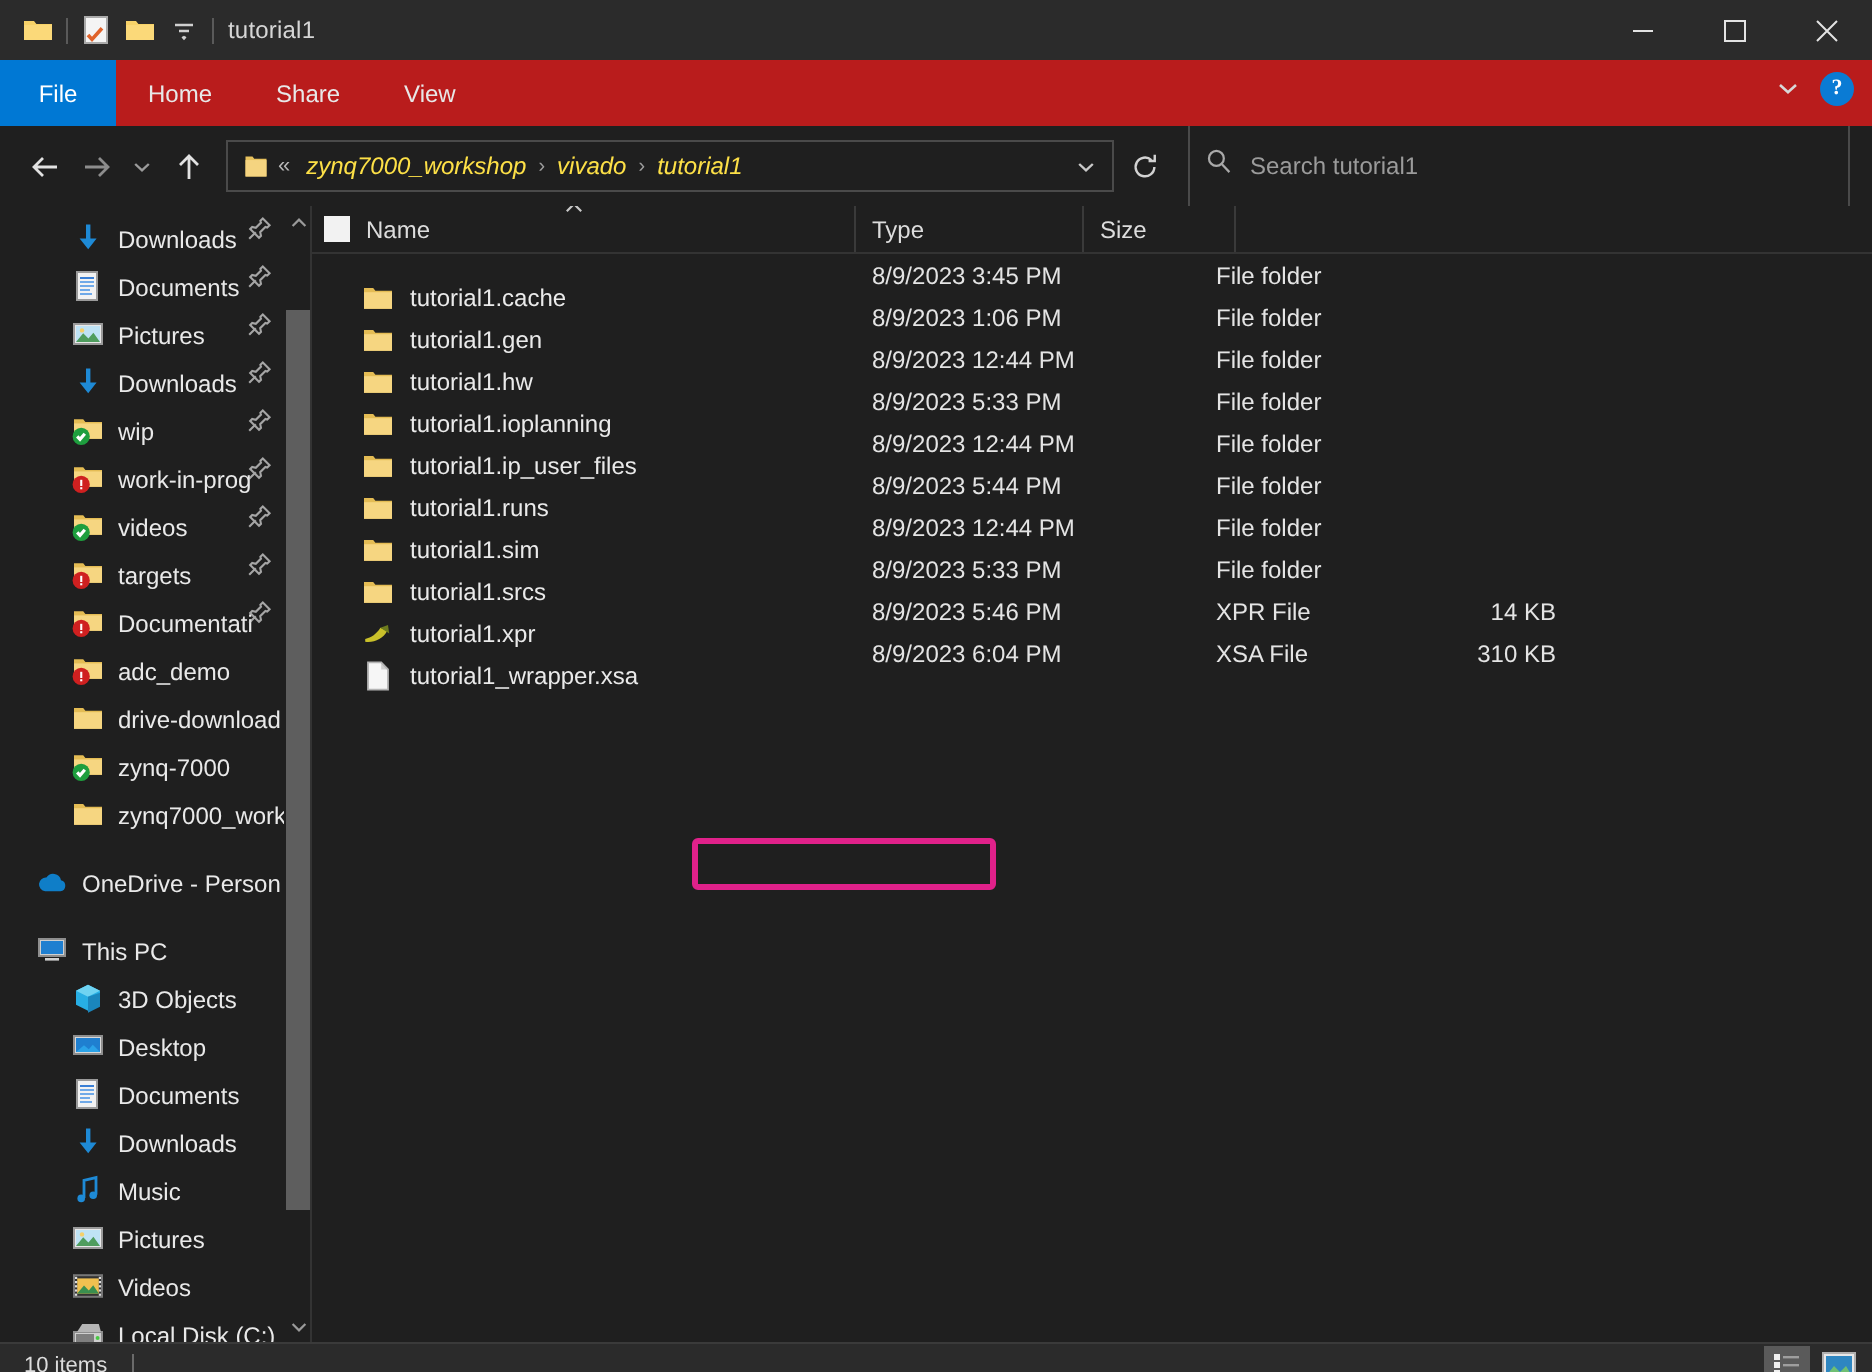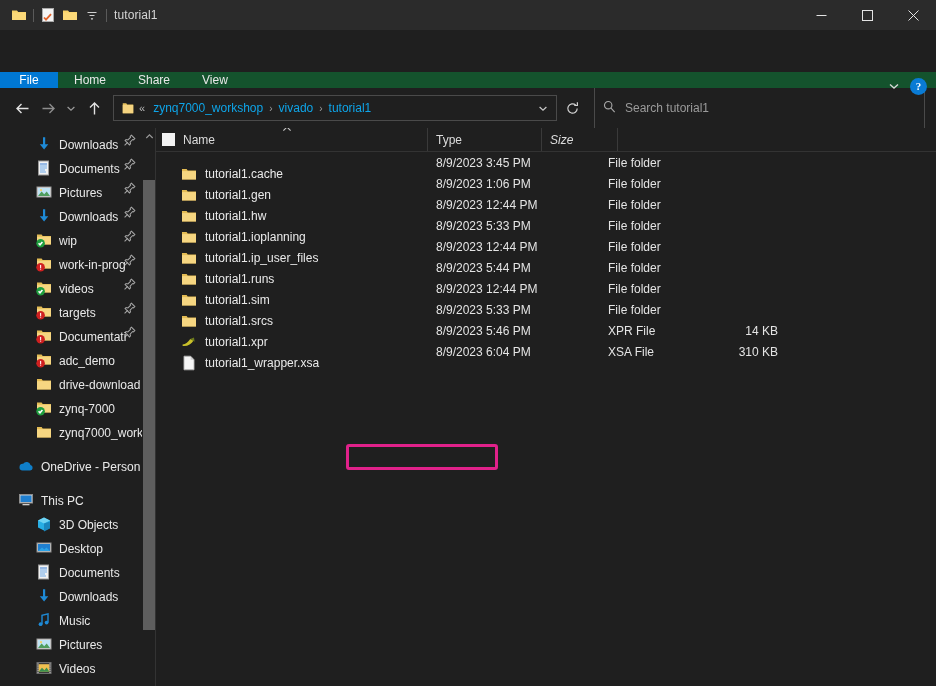--- a/index.html
+++ b/index.html
@@ -34,26 +34,25 @@
     position: absolute; right: 0; top: 0; height: 30px;
     display: flex;
   }
   .wc {
     width: 46px; height: 30px;
     display: flex; align-items: center; justify-content: center;
   }
 
   
   #ribbon {
-    height: 16px;
-    background: #14532d;
+    height: 33px;
+    background: #b91c1c;
     display: flex;
     align-items: stretch;
     position: relative;
-    margin-top: 42px;
   }
   .rtab {
     display: flex; align-items: center; justify-content: center;
     padding: 0 16px;
     font-size: 12px; color: #e8e8e8;
     min-width: 56px;
   }
   .rtab.file {
     background: #0078d4; color: #ffffff;
     min-width: 58px;
@@ -90,21 +89,21 @@
     flex: 0 0 auto;
     width: 444px; height: 26px;
     border: 1px solid #4a4a4a;
     background: #1f1f1f;
     display: flex; align-items: center;
     margin-left: 6px;
     padding: 0 2px 0 5px;
   }
   .addr-folder { width: 18px; display:flex; align-items:center; justify-content:center;}
   .addr-chev-left { color:#b9b9b9; font-size:11px; padding:0 5px 0 2px; }
-  .crumb { font-size: 12px; color: #0ea5e9; padding: 2px 3px; white-space: nowrap; }
+  .crumb { font-size: 12px; color: #fde047; padding: 2px 3px; white-space: nowrap; font-style: italic; }
   .crumb-sep { color: #9e9e9e; font-size: 10px; padding: 0 3px; }
   .addr-right { margin-left:auto; display:flex; align-items:center; }
   .addr-dd { width: 22px; height:24px; display:flex; align-items:center; justify-content:center; color:#c9c9c9;}
   #refreshbtn {
     width: 26px; height: 26px;
     display: flex; align-items: center; justify-content: center;
     color: #d2d2d2; margin-left: 2px;
   }
   #searchbox {
     flex: 1; height: 44px;
@@ -189,21 +188,21 @@
   .col {
     display: flex; align-items: center;
     font-size: 12px; color: #dcdcdc;
     border-right: 1px solid #3a3a3a;
     padding-left: 8px;
     position: relative;
   }
   .col.c-name  { width: 272px; padding-left: 6px; gap: 8px; }
   .col.c-date  { width: 172px; }
   .col.c-type  { width: 114px; }
-  .col.c-size  { width: 76px; font-style: italic; }
+  .col.c-size  { width: 76px; }
   .col.c-rest  { flex: 1; border-right: none; }
   .hdr-check {
     width: 13px; height: 13px; background: #f2f2f2;
     flex: 0 0 13px;
   }
   .sort-caret {
     position: absolute; left: 126px; top: -3px;
     color: #c8c8c8; font-size: 9px;
   }
 

